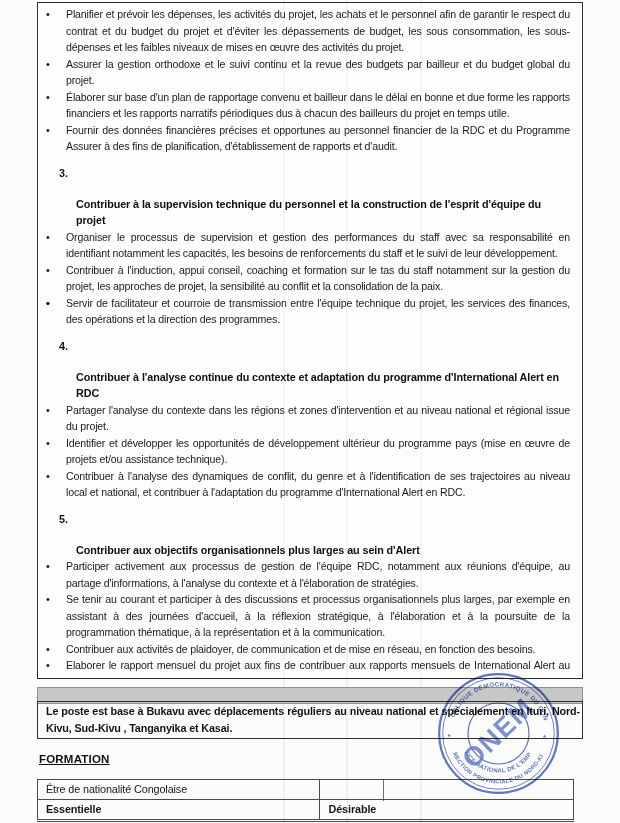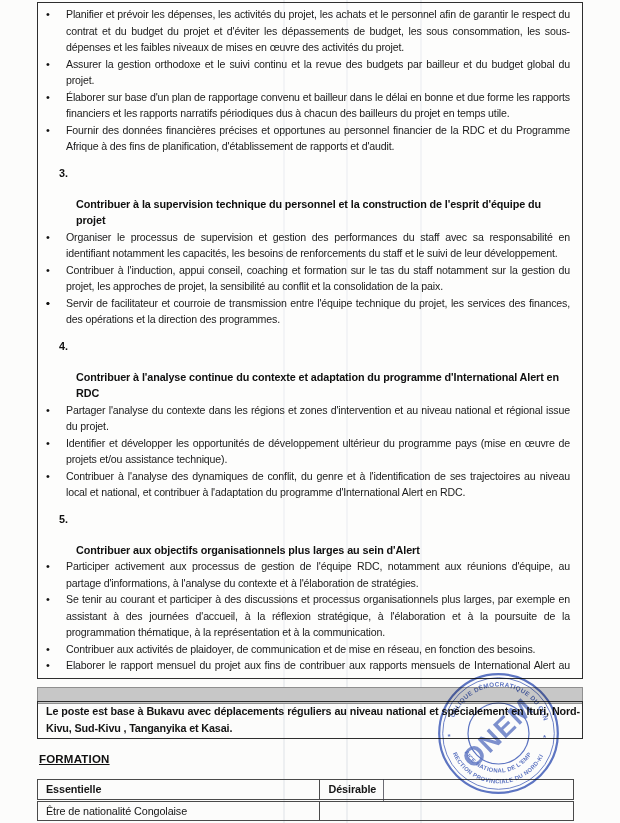--- a/index.html
+++ b/index.html
@@ -156,21 +156,21 @@
       <li class="b">
         <span class="dot">•</span>
         <span class="bt">Assurer la gestion orthodoxe et le suivi continu et la revue des budgets par bailleur et du budget global du projet.</span>
       </li>
       <li class="b">
         <span class="dot">•</span>
         <span class="bt">Élaborer sur base d'un plan de rapportage convenu et bailleur dans le délai en bonne et due forme les rapports financiers et les rapports narratifs périodiques dus à chacun des bailleurs du projet en temps utile.</span>
       </li>
       <li class="b">
         <span class="dot">•</span>
-        <span class="bt">Fournir des données financières précises et opportunes au personnel financier de la RDC et du Programme Afrique à des fins de planification, d'établissement de rapports et d'audit.</span>
+        <span class="bt">Fournir des données financières précises et opportunes au personnel financier de la RDC et du Programme Assurer à des fins de planification, d'établissement de rapports et d'audit.</span>
       </li>
     </ul>
 
     <div class="sh">
       <span class="shn">3.</span>
       <span class="sht">Contribuer à la supervision technique du personnel et la construction de l'esprit d'équipe du projet</span>
     </div>
     <ul class="bullets">
       <li class="b">
         <span class="dot">•</span>
@@ -240,26 +240,26 @@
 
   <div class="formation">FORMATION</div>
 
   <table class="ftable">
     <colgroup>
         <col class="col-ess">
         <col class="col-des">
       </colgroup>
     <tbody>
         <tr>
+      <td>Être de nationalité Congolaise</td>
+      <td></td>
+    </tr>
+    <tr>
       <th>Essentielle</th>
       <th>Désirable</th>
-    </tr>
-    <tr>
-      <td>Être de nationalité Congolaise</td>
-      <td></td>
     </tr>
   </tbody>
     </table>
 
   <div class="artifact short"></div>
 
   <div class="stamp">
     <svg viewBox="0 0 125 125">
       <defs>
         <path id="arcTop" d="M 17.8 48 A 47 47 0 0 1 107.2 48"></path>

